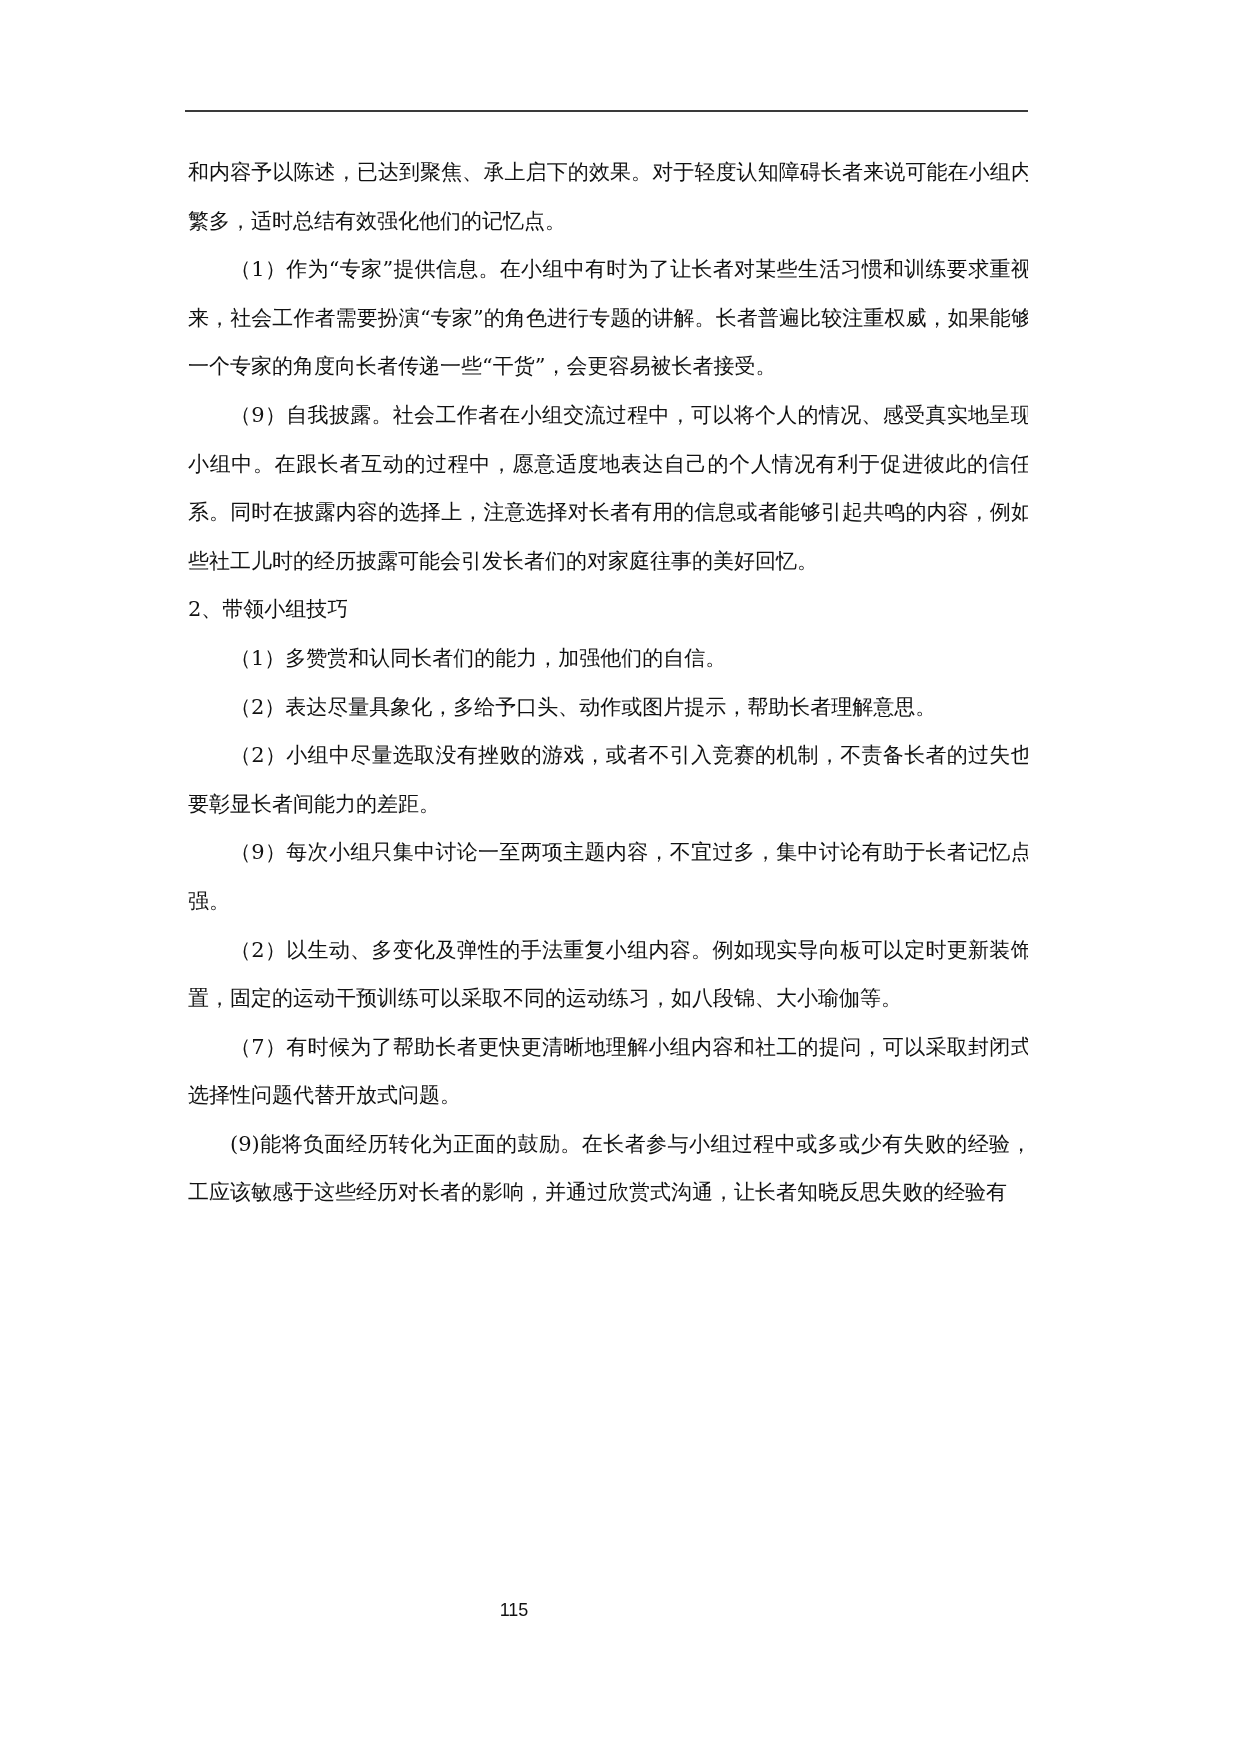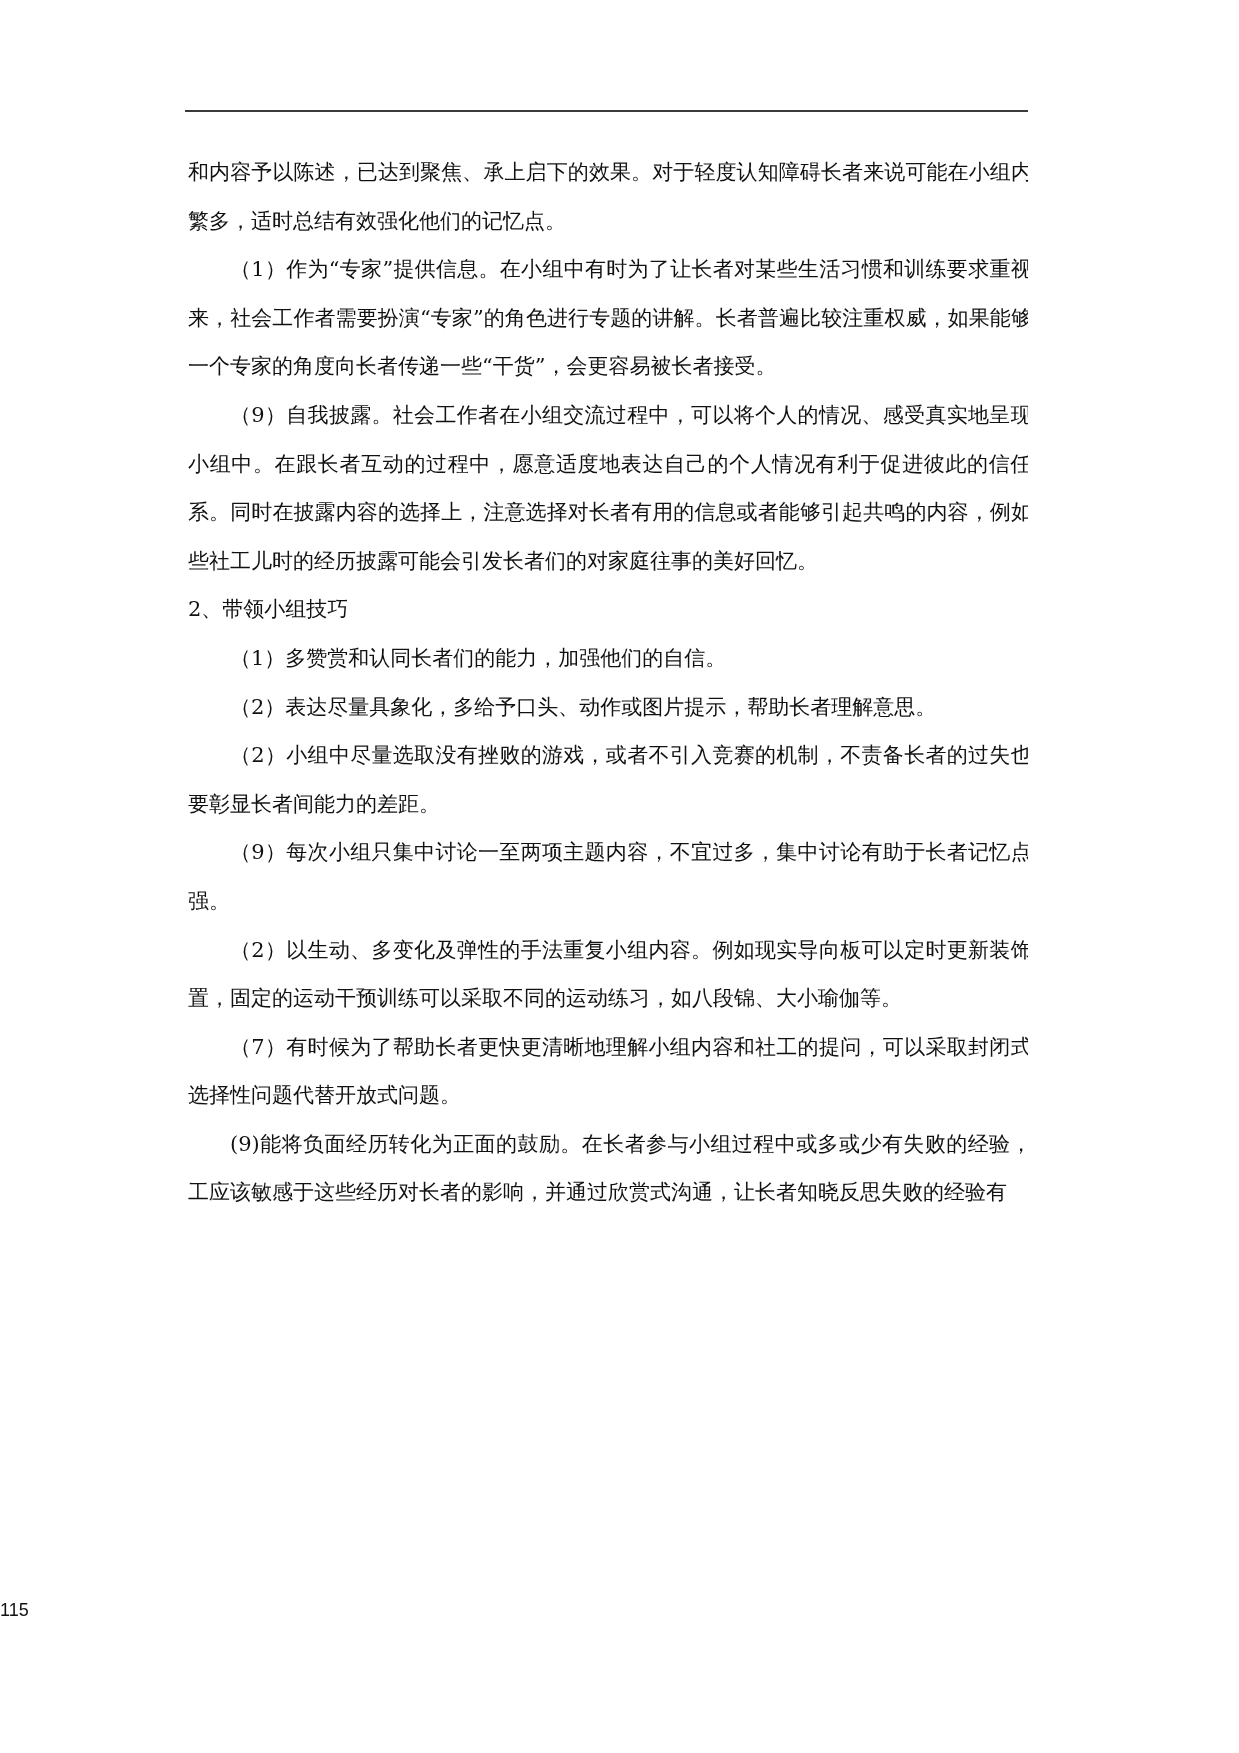--- a/index.html
+++ b/index.html
@@ -44,21 +44,21 @@
     text-indent: 42px; 
   }
   .para-flush {
     text-indent: 0;
   }
   .page-footer {
     position: absolute;
     left: 0;
     top: 1598px;
     width: 100%;
-    text-align: left;
+    text-align: center;
     color: #111111;
     font-family: "Liberation Sans", "DejaVu Sans", sans-serif;
     font-size: 18px;
     line-height: 24px;
   }
 </style>
 </head>
 <body>
 
 <div class="page">

